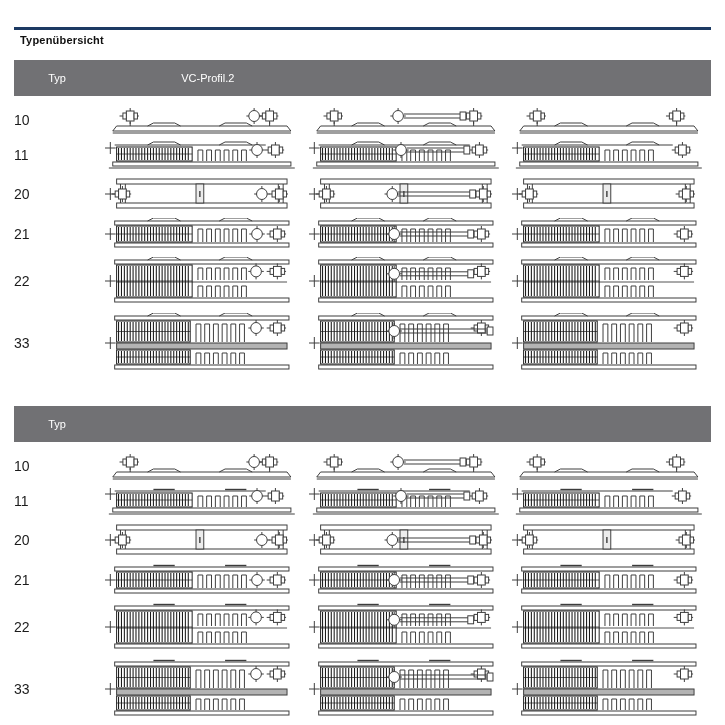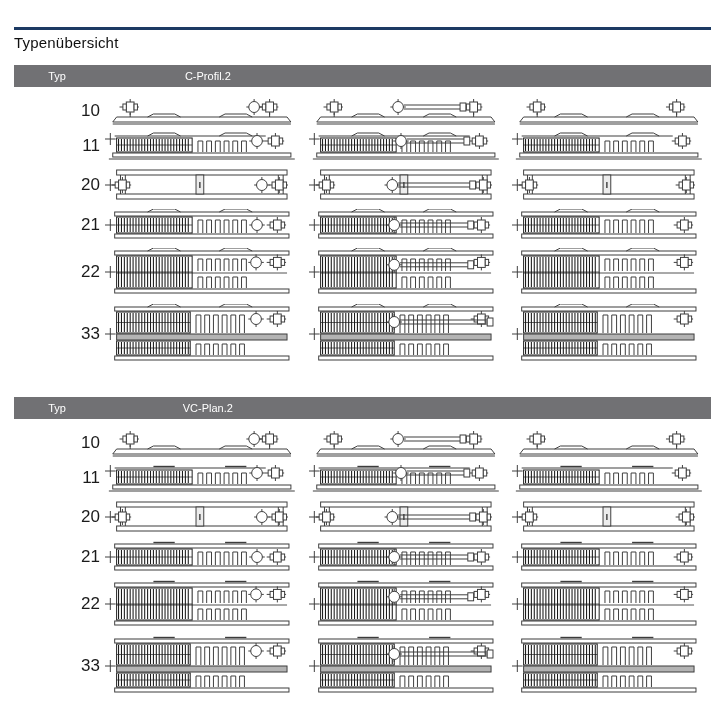--- a/index.html
+++ b/index.html
@@ -3,45 +3,45 @@
 <meta charset="utf-8">
 <style>
   html,body{margin:0;padding:0;}
   body{
     width:725px;height:725px;background:#ffffff;overflow:hidden;
     font-family:"Liberation Sans", sans-serif;
     -webkit-font-smoothing:antialiased;
   }
   .page{position:relative;box-sizing:border-box;width:725px;height:725px;padding:27px 14px 0 14px;}
   .top-rule{height:3px;width:697px;background:var(--rule,#1c3a63);}
-  .title{font-size:15px;font-weight:normal;color:#101010;margin:4px 0 14px 0;letter-spacing:.2px;}
+  .title{font-size:11px;font-weight:bold;color:#101010;margin:4px 0 14px 6px;letter-spacing:.2px;}
   .type-table{width:697px;}
   .type-table + .type-table{margin-top:33px;}
   .thead{
     display:grid;grid-template-columns:86px 1fr 1fr 1fr;
     background:var(--header-bg,#717174);color:var(--header-fg,#ffffff);
-    height:22px;align-items:center;font-size:11px;gap:12px;
+    height:36px;align-items:center;font-size:11px;gap:12px;
   }
   .th{text-align:center;white-space:nowrap;}
   .trow{display:grid;grid-template-columns:86px 1fr 1fr 1fr;align-items:center;}
-  .typ-label{text-align:right;font-size:17px;color:#1b1b1b;}
+  .typ-label{text-align:left;font-size:14px;color:#1b1b1b;}
   .cell{padding:0 5px;box-sizing:border-box;}
   .cell svg{display:block;width:100%;}
 </style>
 </head>
 <body style="--rule: #1c3a63; --header-bg: #717174; --header-fg: #ffffff;">
 
 <div class="page">
   <div class="top-rule"></div>
   <div class="title">Typenübersicht</div>
   <div id="tables">
       <section class="type-table">
     <div class="thead">
       <div class="th">Typ</div>
-      <div class="th">C-Profil.2</div>
+      <div class="th">VC-Profil.2</div>
     </div>
     <div class="tbody">
           <div class="trow" style="margin-top: 9px;">
     <div class="typ-label">10</div>
     <div class="cell">
               <svg viewBox="0 0 200 30" preserveAspectRatio="none" style="height: 30px;">
                 <path d="M12,21 H188 L192,26 H8 Z" fill="none" stroke="#3c3c3c" stroke-width="1"></path>
                 <line x1="8" y1="28" x2="192" y2="28" stroke="#3c3c3c" stroke-width="1"></line>
                 <path d="M44,21 L50,18 H72 L78,21" fill="none" stroke="#3c3c3c" stroke-width="1"></path>
                 <path d="M118,21 L124,18 H146 L152,21" fill="none" stroke="#3c3c3c" stroke-width="1"></path>
@@ -941,21 +941,20 @@
                 <rect x="170.5" y="12" width="3.5" height="6" fill="#fff" stroke="#3c3c3c" stroke-width="1"></rect>
                 <rect x="182" y="12" width="3.5" height="6" fill="#fff" stroke="#3c3c3c" stroke-width="1"></rect>
               </svg>
             </div>
   </div>
         </div>
   </section>
       <section class="type-table">
     <div class="thead">
       <div class="th">Typ</div>
-      <div class="th">VC-Plan.2</div>
     </div>
     <div class="tbody">
           <div class="trow" style="margin-top: 9px;">
     <div class="typ-label">10</div>
     <div class="cell">
               <svg viewBox="0 0 200 30" preserveAspectRatio="none" style="height: 30px;">
                 <path d="M12,21 H188 L192,26 H8 Z" fill="none" stroke="#3c3c3c" stroke-width="1"></path>
                 <line x1="8" y1="28" x2="192" y2="28" stroke="#3c3c3c" stroke-width="1"></line>
                 <path d="M44,21 L50,18 H72 L78,21" fill="none" stroke="#3c3c3c" stroke-width="1"></path>
                 <path d="M118,21 L124,18 H146 L152,21" fill="none" stroke="#3c3c3c" stroke-width="1"></path>

